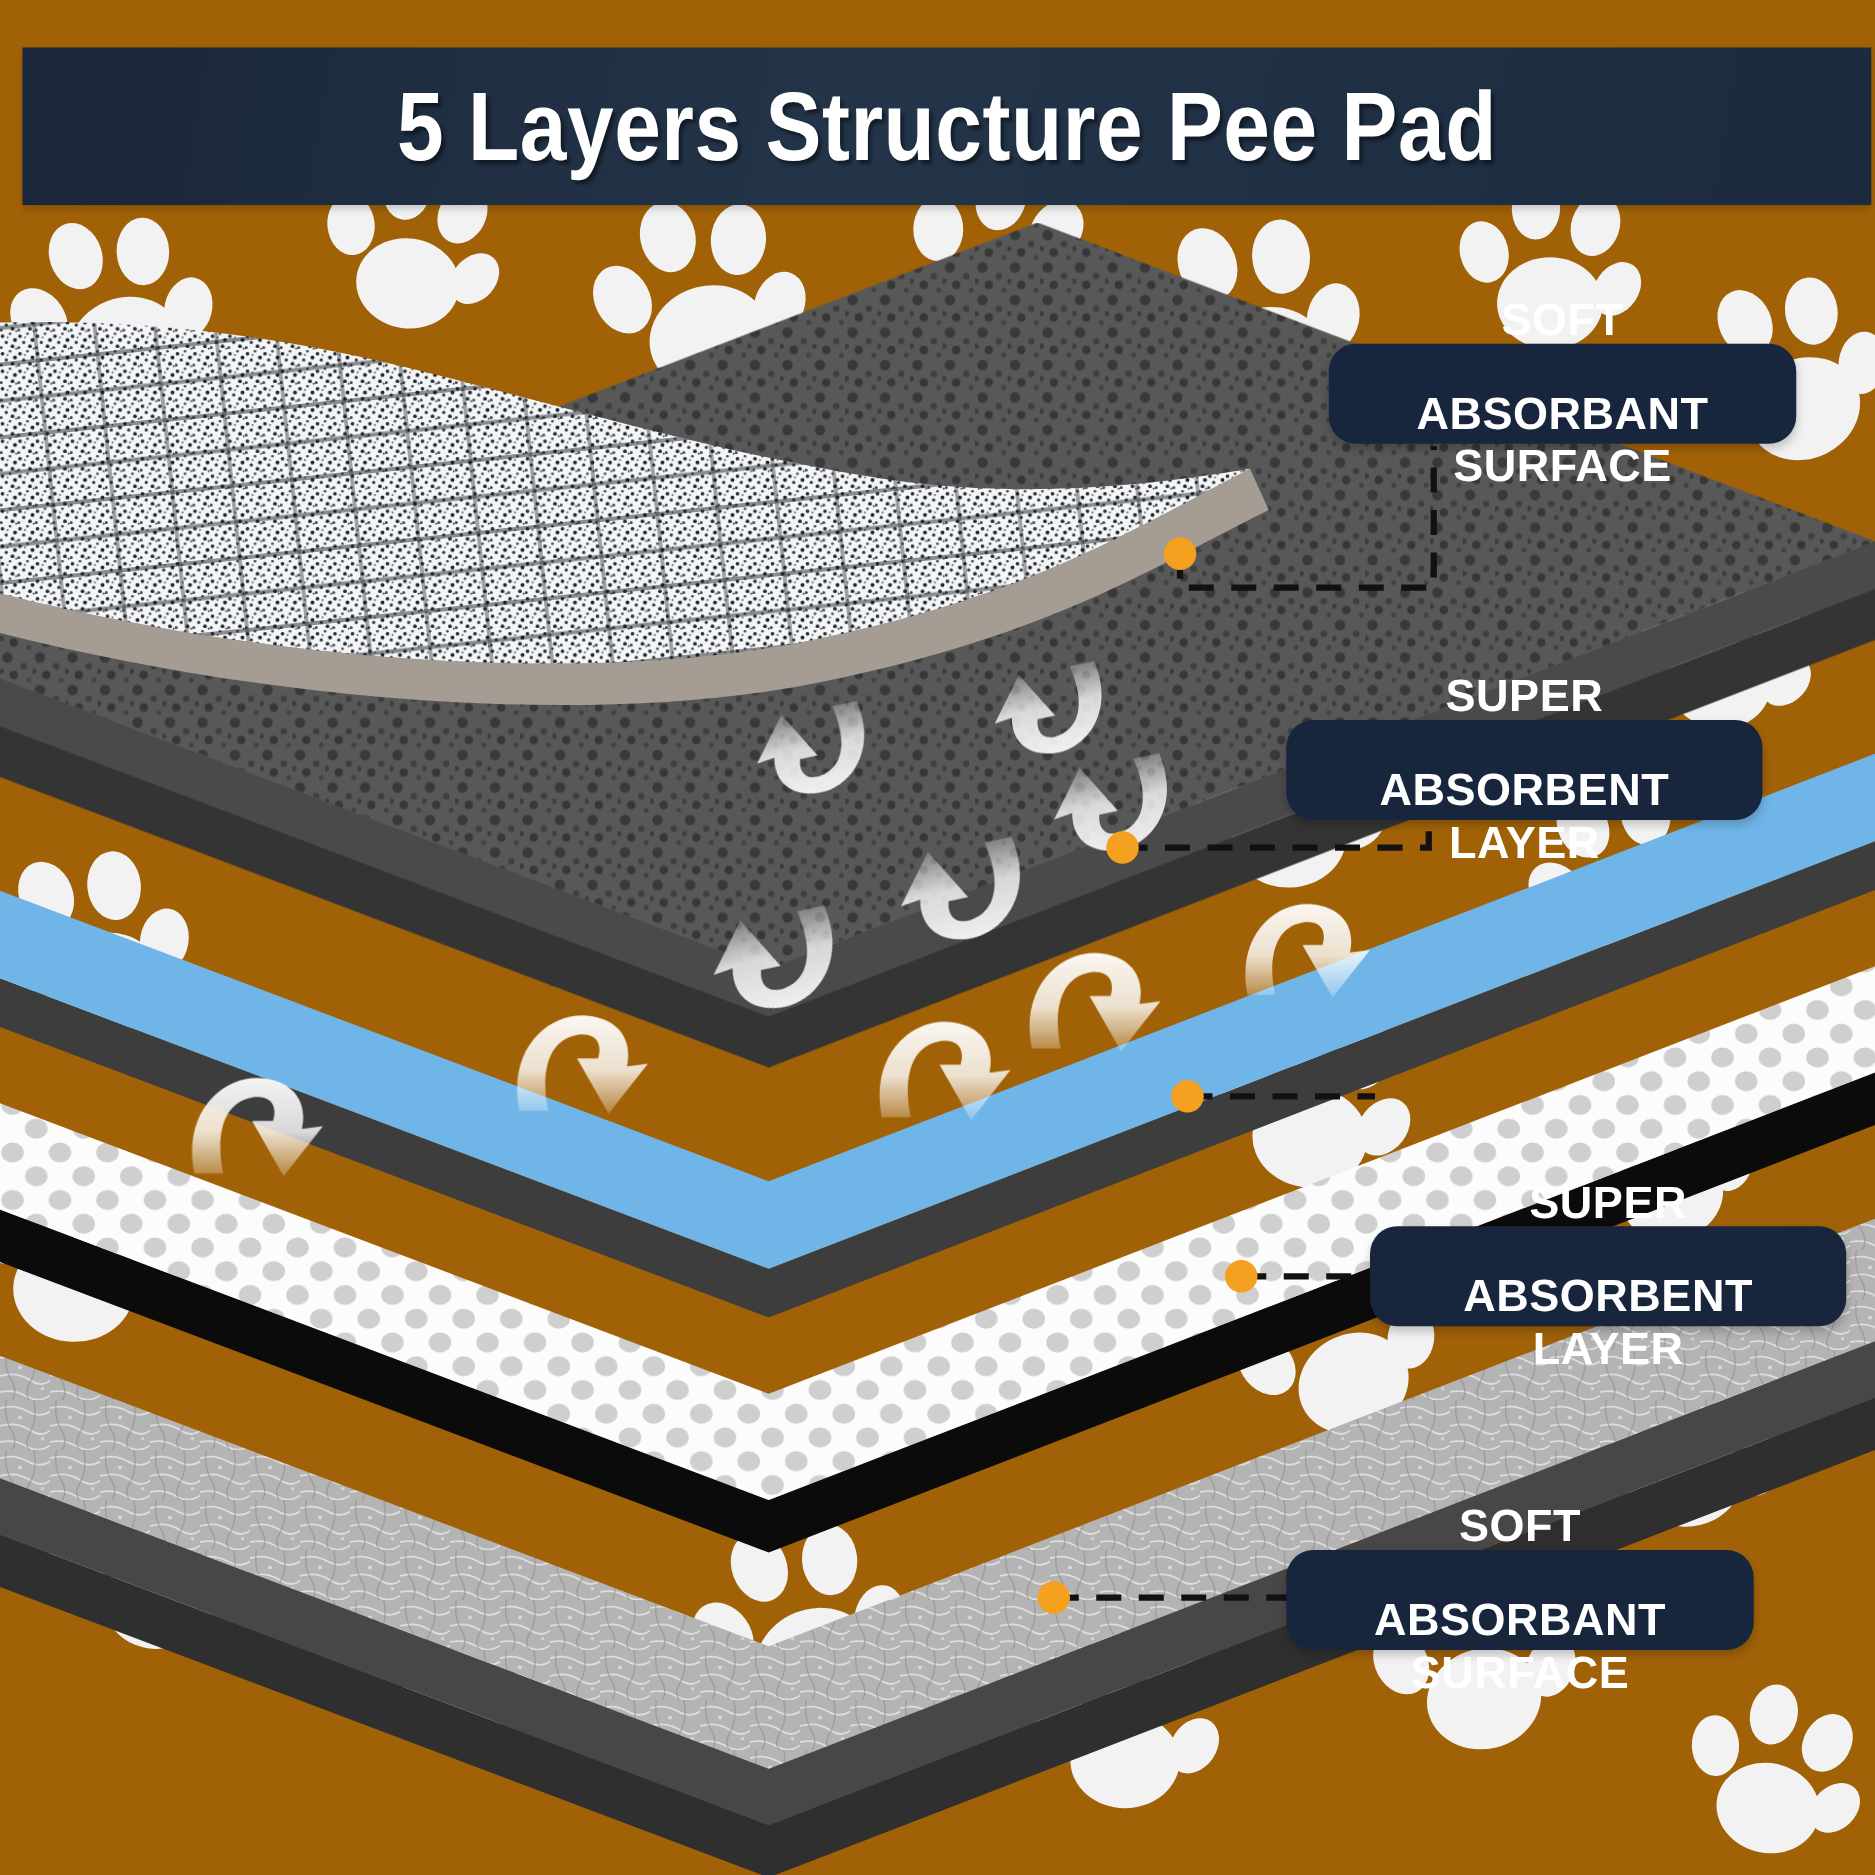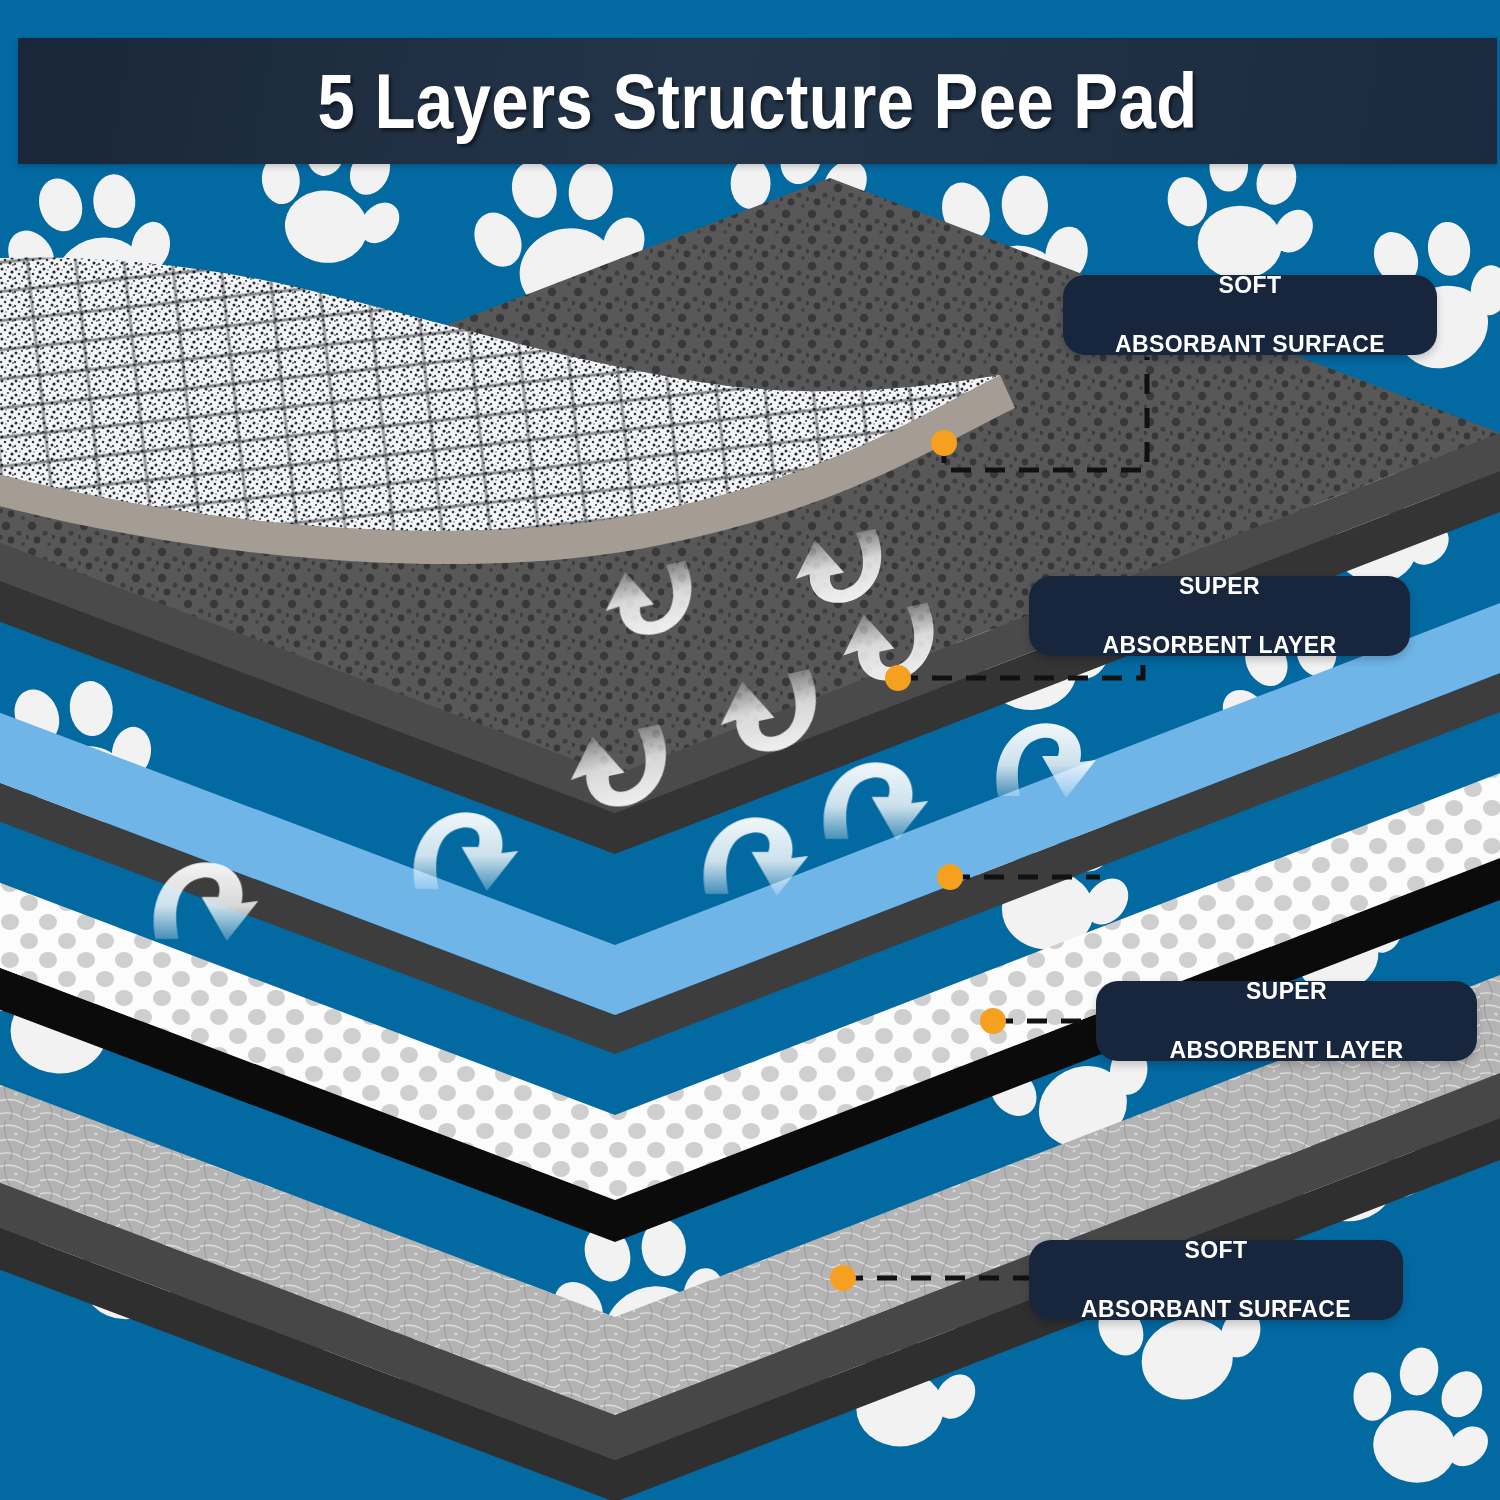--- a/index.html
+++ b/index.html
@@ -9,21 +9,21 @@
     background: #ffffff;
   }
   body {
     font-family: "Liberation Sans", sans-serif;
   }
 
   #stage {
     position: relative;
     width: 1500px;
     height: 1500px;
-    background: #0369a1;
+    background: #a16207;
     overflow: hidden;
   }
 
   
   #paw-bg {
     position: absolute;
     left: 0; top: 0;
     width: 1500px;
     height: 1500px;
     z-index: 0;
@@ -79,21 +79,21 @@
   .callout {
     position: absolute;
     z-index: 30;
     background: #17263c;
     border-radius: 22px;
     box-shadow: 0 4px 8px rgba(0,0,0,0.20);
     color: #ffffff;
     text-align: center;
     font-family: "Liberation Sans", sans-serif;
     font-weight: bold;
-    font-size: 23px;
+    font-size: 36px;
     line-height: 1.18;
     letter-spacing: 0.4px;
     padding: 14px 26px;
     box-sizing: border-box;
     display: flex;
     flex-direction: column;
     align-items: center;
     justify-content: center;
   }
   .callout .l1 { display: block; }

